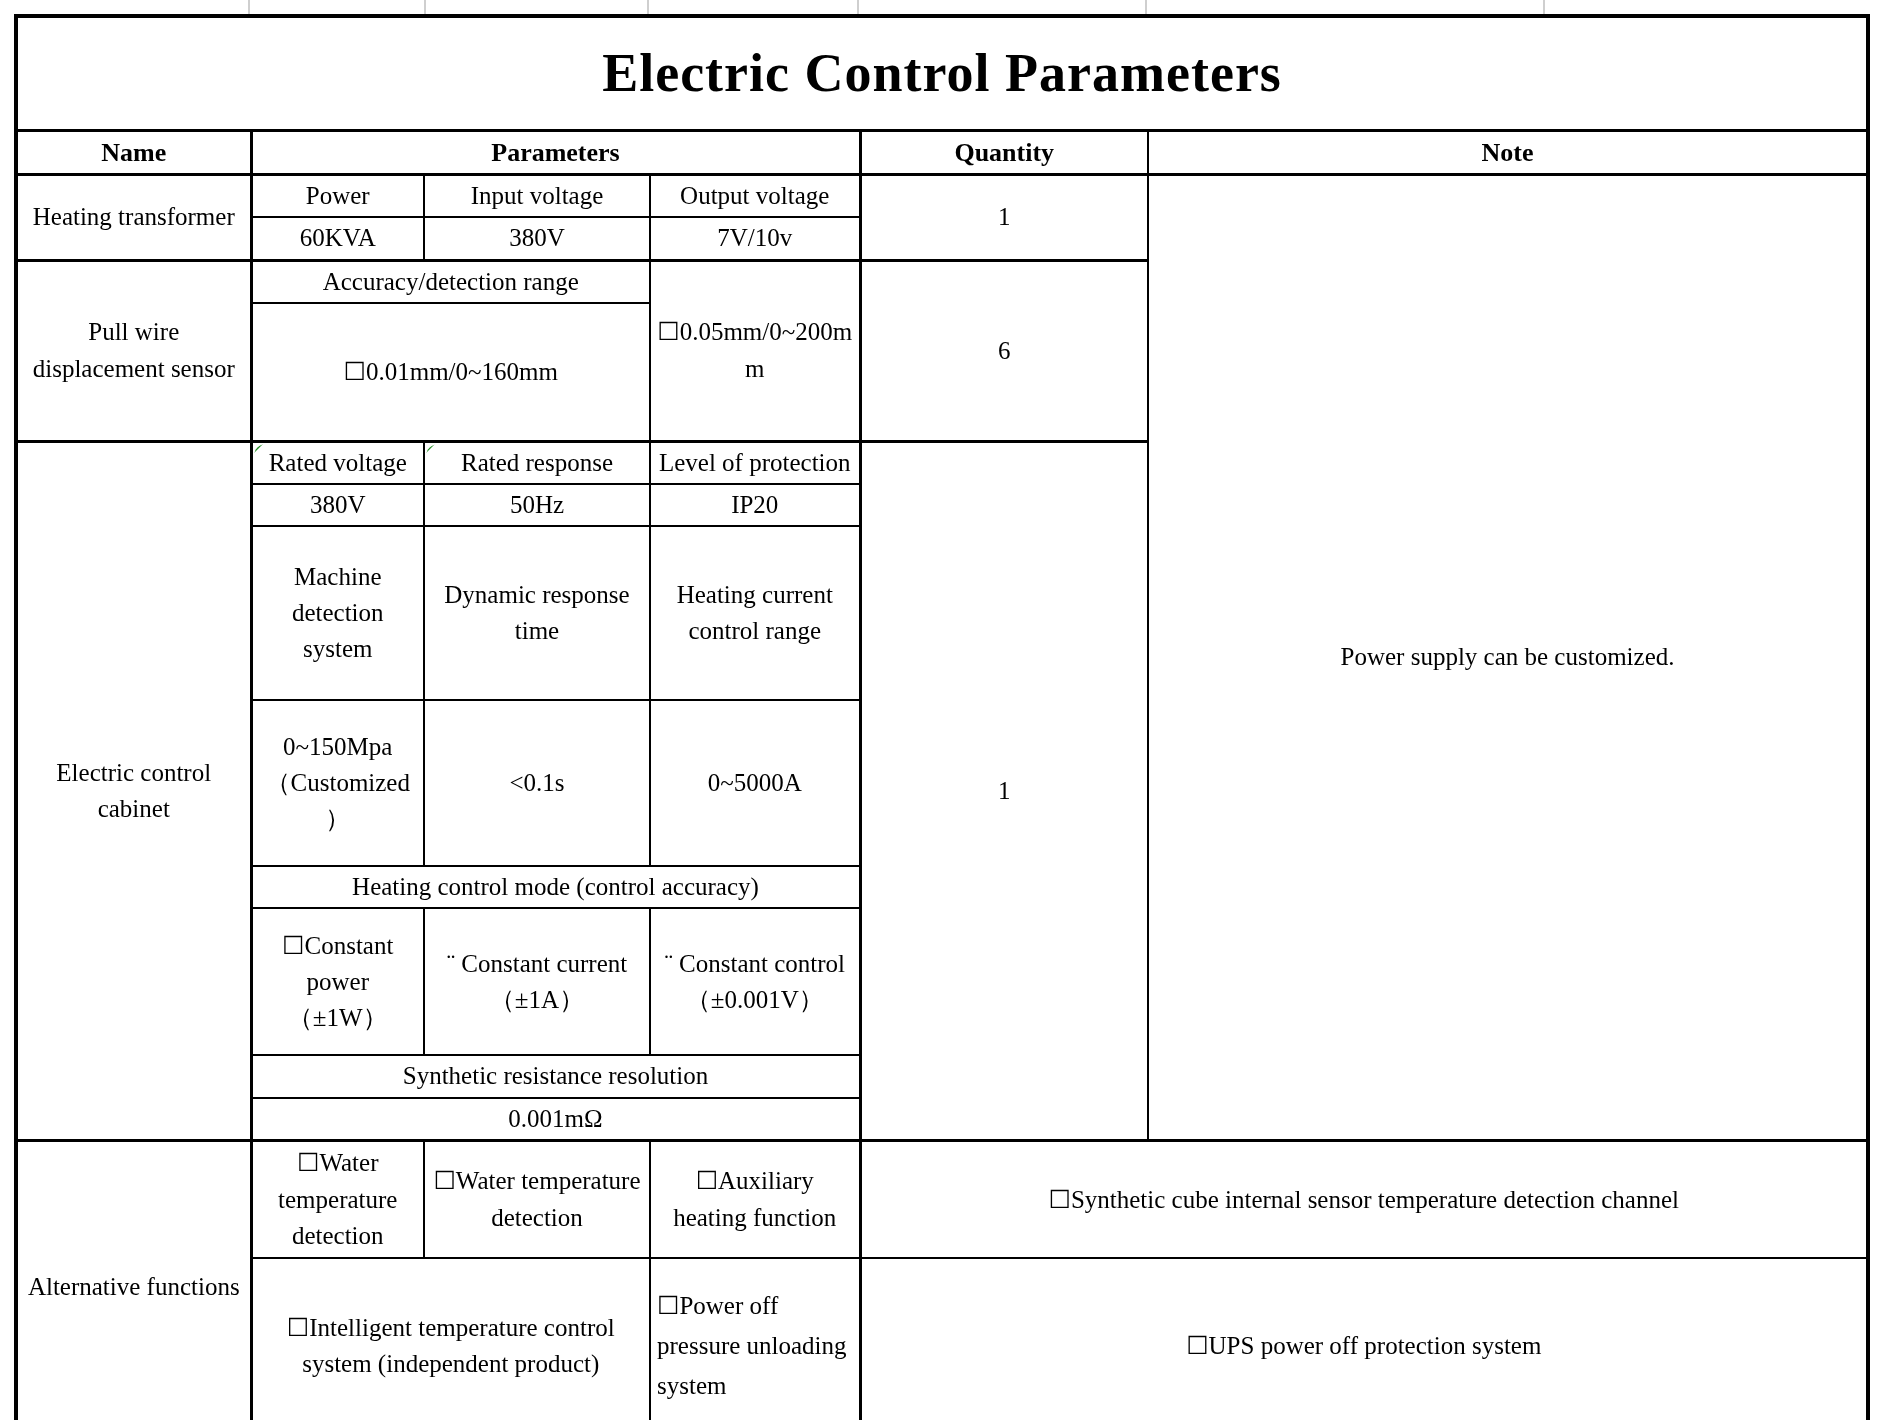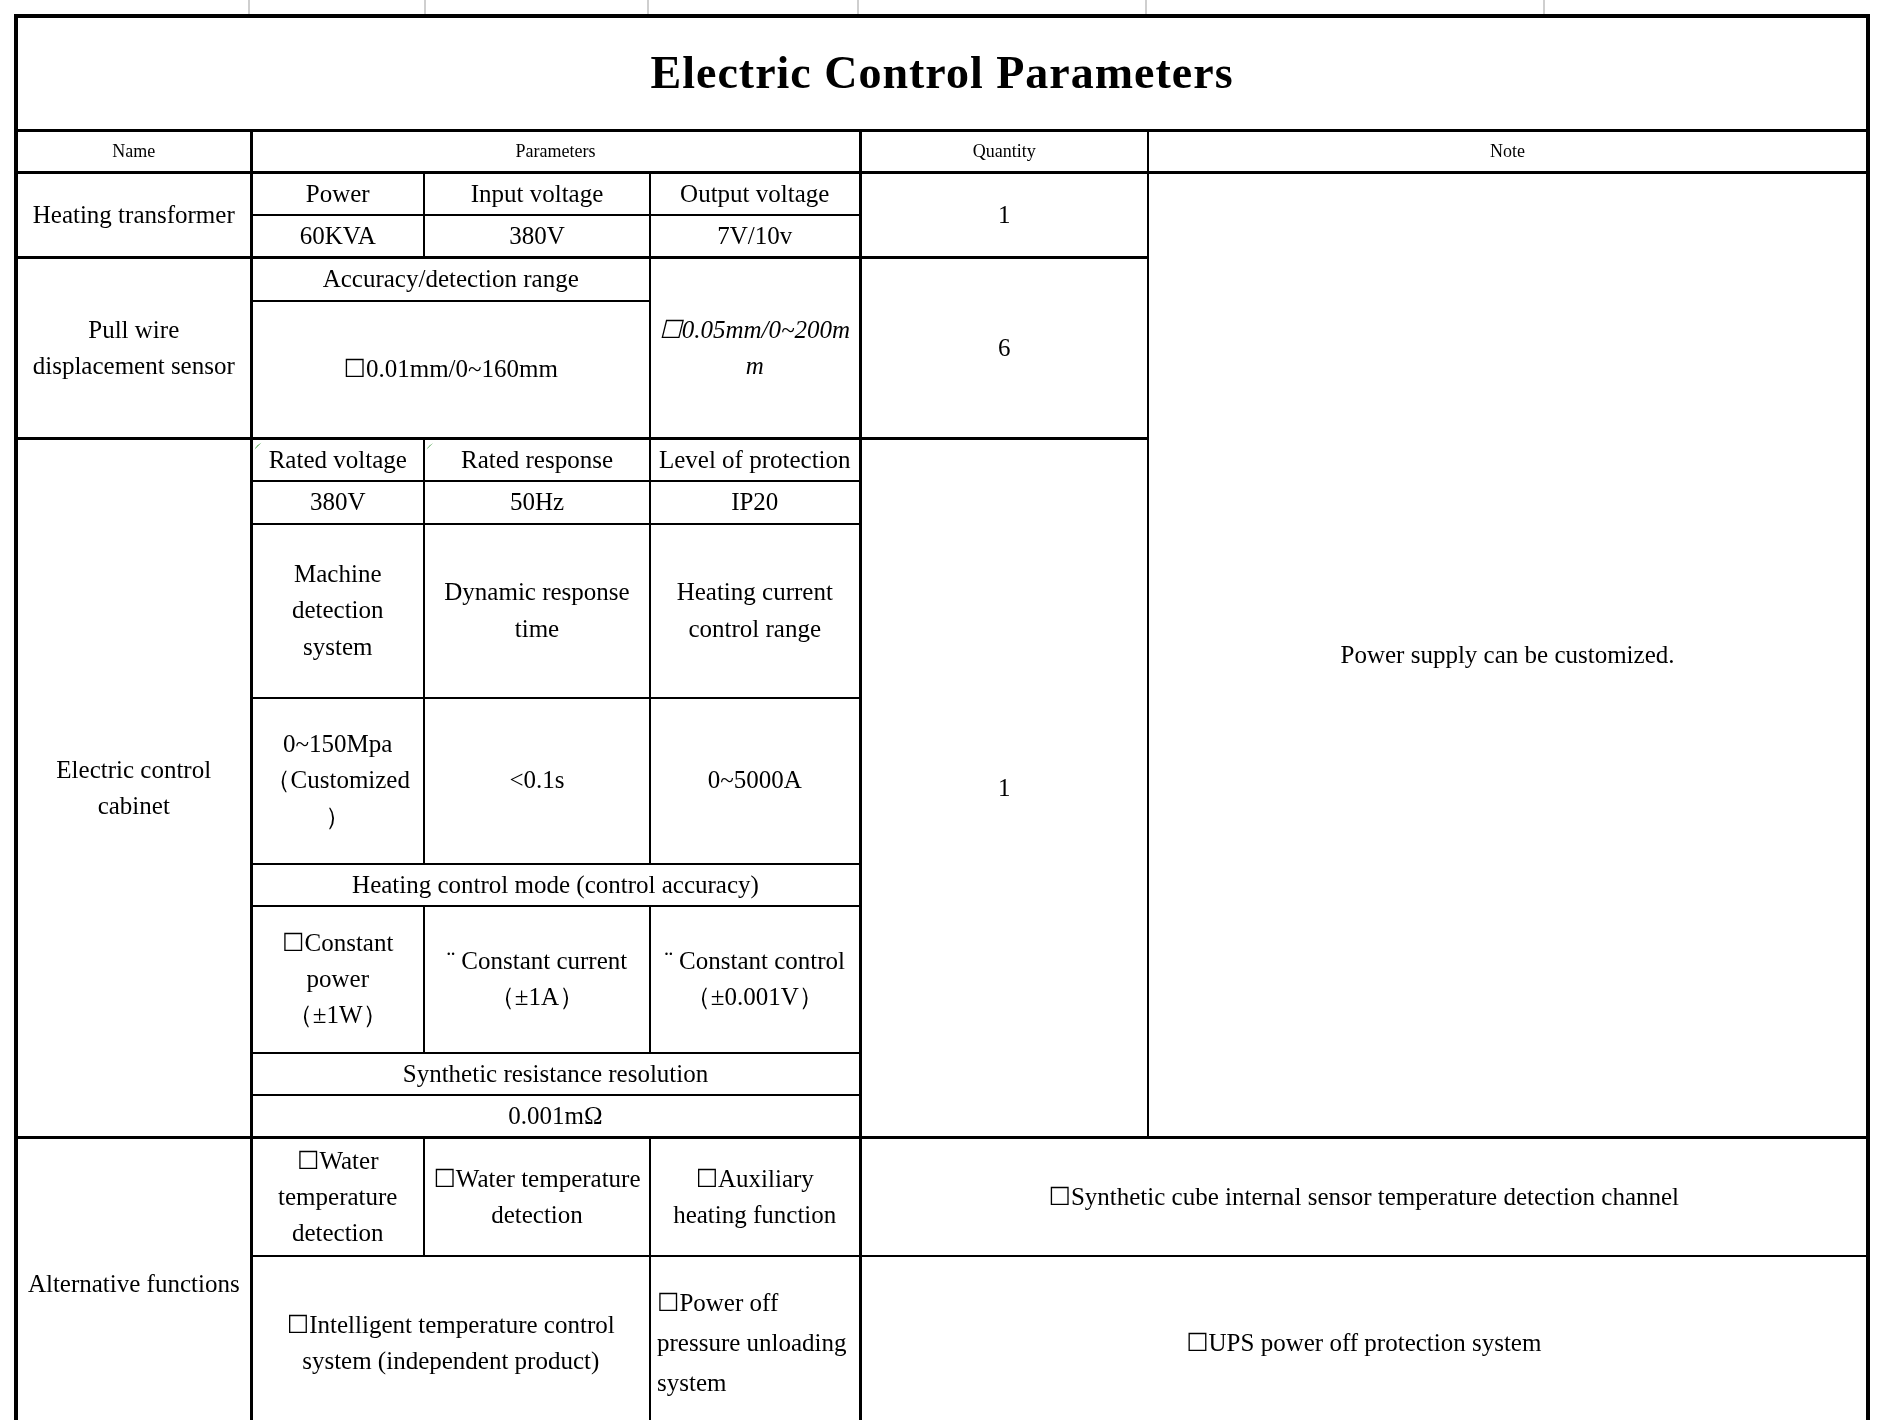--- a/index.html
+++ b/index.html
@@ -18,25 +18,25 @@
     width:1852px;border:4px solid #000;
   }
   td{
     border:2px solid #000;
     text-align:center;vertical-align:middle;
     font-size:25px;line-height:1.45;
     padding:2px 6px;overflow:hidden;
   }
   .bt3{border-top-width:3px;}
   .bl3{border-left-width:3px;}
-  .title-cell{font-size:46px;font-weight:bold;letter-spacing:1px;}
-  .hdr{font-size:18px;}
+  .title-cell{font-size:54px;font-weight:bold;letter-spacing:1px;}
+  .hdr{font-size:26px;font-weight:bold;}
   .left{text-align:left;}
   .pos{position:relative;border-radius:15px;}
-  .wrapany{overflow-wrap:anywhere;word-break:break-all;font-style:italic;}
+  .wrapany{overflow-wrap:anywhere;word-break:break-all;}
   .wrapcjk{overflow-wrap:anywhere;margin-left:12px;}
   .tall{line-height:1.6;}
   .err-tri{
     position:absolute;top:0;left:0;width:0;height:0;
     border-top:11px solid #1f8b1f;border-right:11px solid transparent;
   }
 </style>
 </head>
 <body>
 

